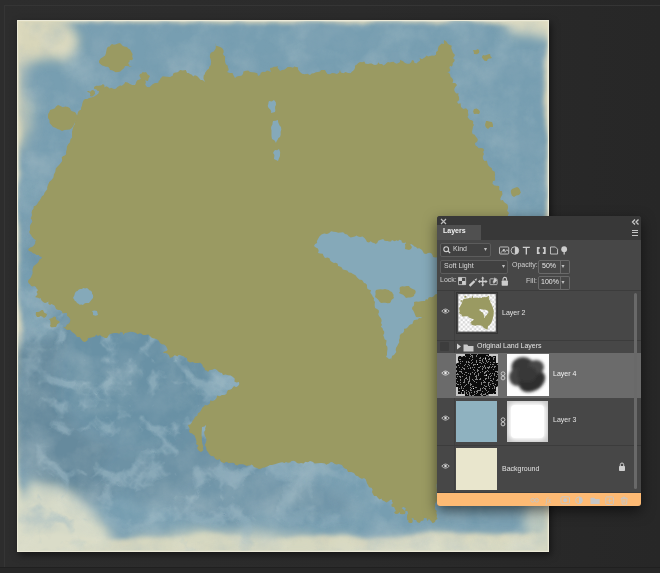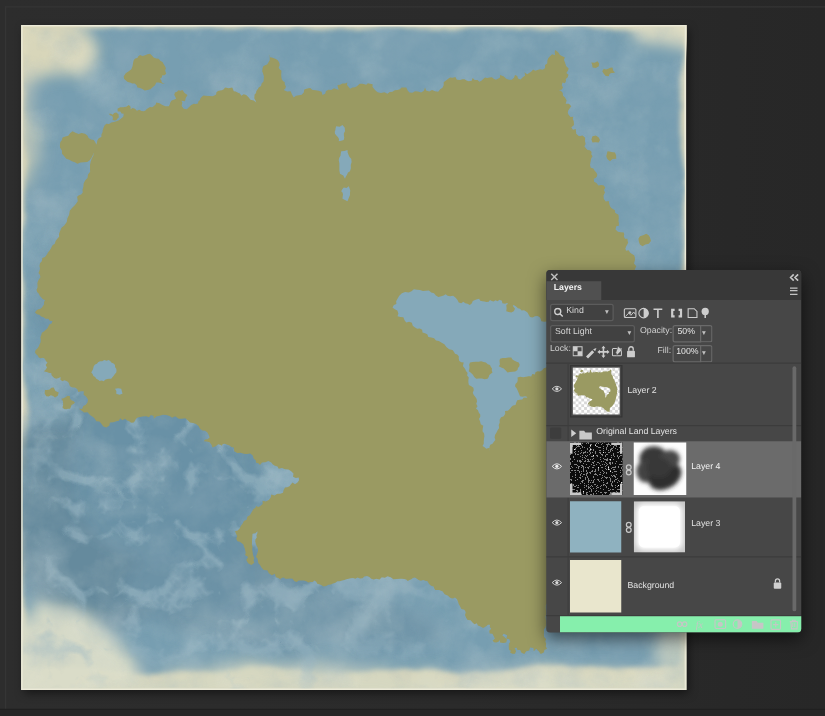--- a/index.html
+++ b/index.html
@@ -277,21 +277,21 @@
     <div class="abs" style="left:65px;top:19px;color:#e2e2e2;font-size:7px;">Background</div>
     <svg class="abs" style="left:181px;top:16.5px;" width="8" height="10" viewBox="0 0 8 10">
       <rect x="1" y="4" width="6" height="5" rx="0.8" fill="#cfcfcf"></rect>
       <path d="M2.3,4 v-1.3 a1.7,1.7 0 0 1 3.4,0 v1.3" fill="none" stroke="#cfcfcf" stroke-width="1"></path>
     </svg>
   </div>
   <div class="abs" style="left:0;top:276px;width:204px;height:1px;background:#3c3c3c;"></div>
 
   <div class="abs" style="left:196.5px;top:77px;width:3.5px;height:196px;background:#696969;border-radius:2px;"></div>
 
-  <div class="abs" style="left:11px;top:277px;width:204px;height:13px;background:#86efac;">
+  <div class="abs" style="left:0;top:277px;width:204px;height:13px;background:#fdba74;">
     <svg width="204" height="13" viewBox="0 0 204 13">
       <g stroke="#c6c6c6" fill="none" stroke-width="0.9">
         <circle cx="95.7" cy="6.3" r="1.8"></circle>
         <circle cx="99.7" cy="6.3" r="1.8"></circle>
         <text x="108.5" y="9" fill="#c6c6c6" stroke="none" font-size="8" font-style="italic" font-family="Liberation Serif">fx</text>
         <rect x="124" y="2.8" width="8.5" height="7" rx="1"></rect>
         <circle cx="128.2" cy="6.3" r="2" fill="#c6c6c6" stroke="none"></circle>
         <circle cx="142" cy="6.3" r="3.4"></circle>
         <path d="M142,2.9 a3.4,3.4 0 0 1 0,6.8 z" fill="#c6c6c6" stroke="none"></path>
         <path d="M153.5,3.8 h3.8 l0.9,1.3 h4.5 v4.9 h-9.2 z" fill="#c6c6c6" stroke="none"></path>

